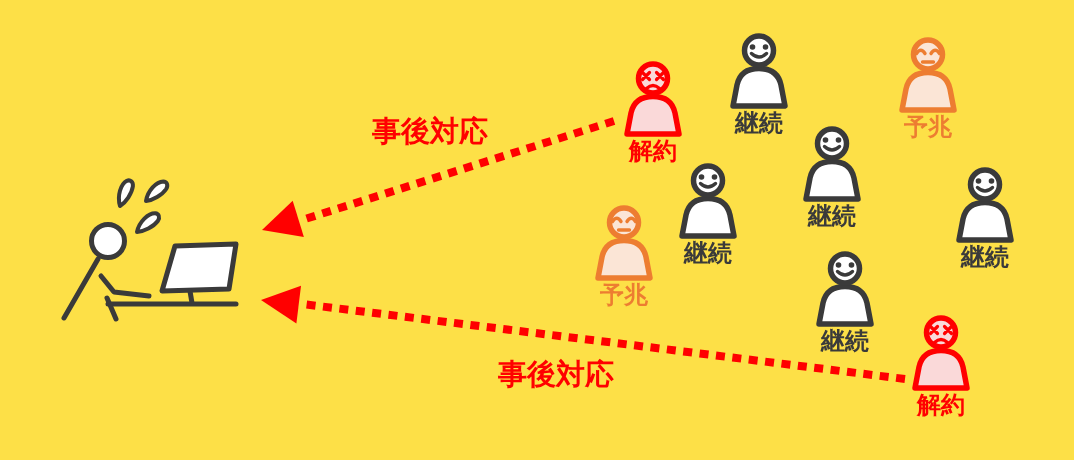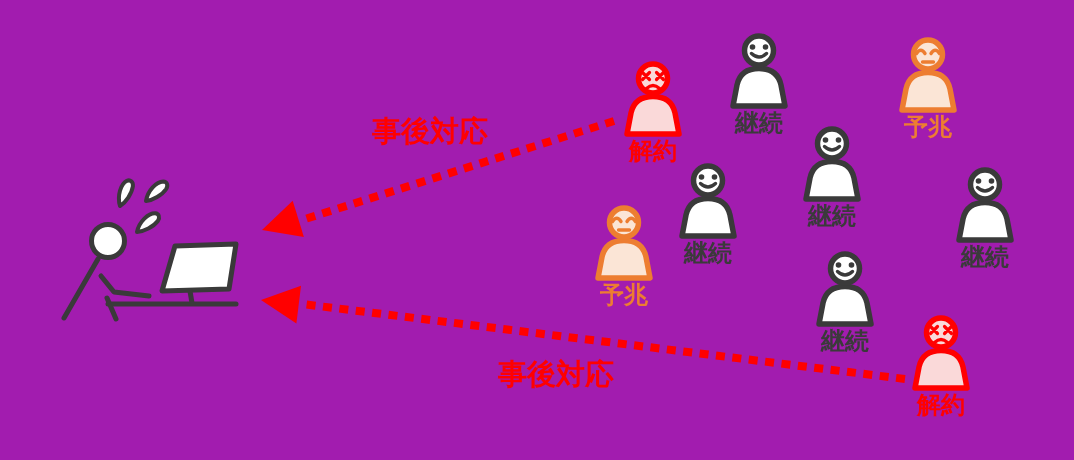--- a/index.html
+++ b/index.html
@@ -1,19 +1,19 @@
 <!DOCTYPE html>
 <html><head>
 <meta charset="utf-8">
 <style>
   html,body{margin:0;padding:0;background:#ffffff;}
   .stage{
     position:relative;
     width:1074px;height:460px;
-    background:#a21caf;
+    background:#fde047;
     overflow:hidden;
     font-family:"Liberation Sans", sans-serif;
   }
   svg{display:block;}
   
   .p-red    {--pstroke:#FF0000; --pfill:#FAD9D9;}
   .p-dark   {--pstroke:#3A3A3A; --pfill:#FFFFFF;}
   .p-orange {--pstroke:#ED7D31; --pfill:#FBE5D6;}
   .plabel{
     font-family:"Liberation Sans", sans-serif;

